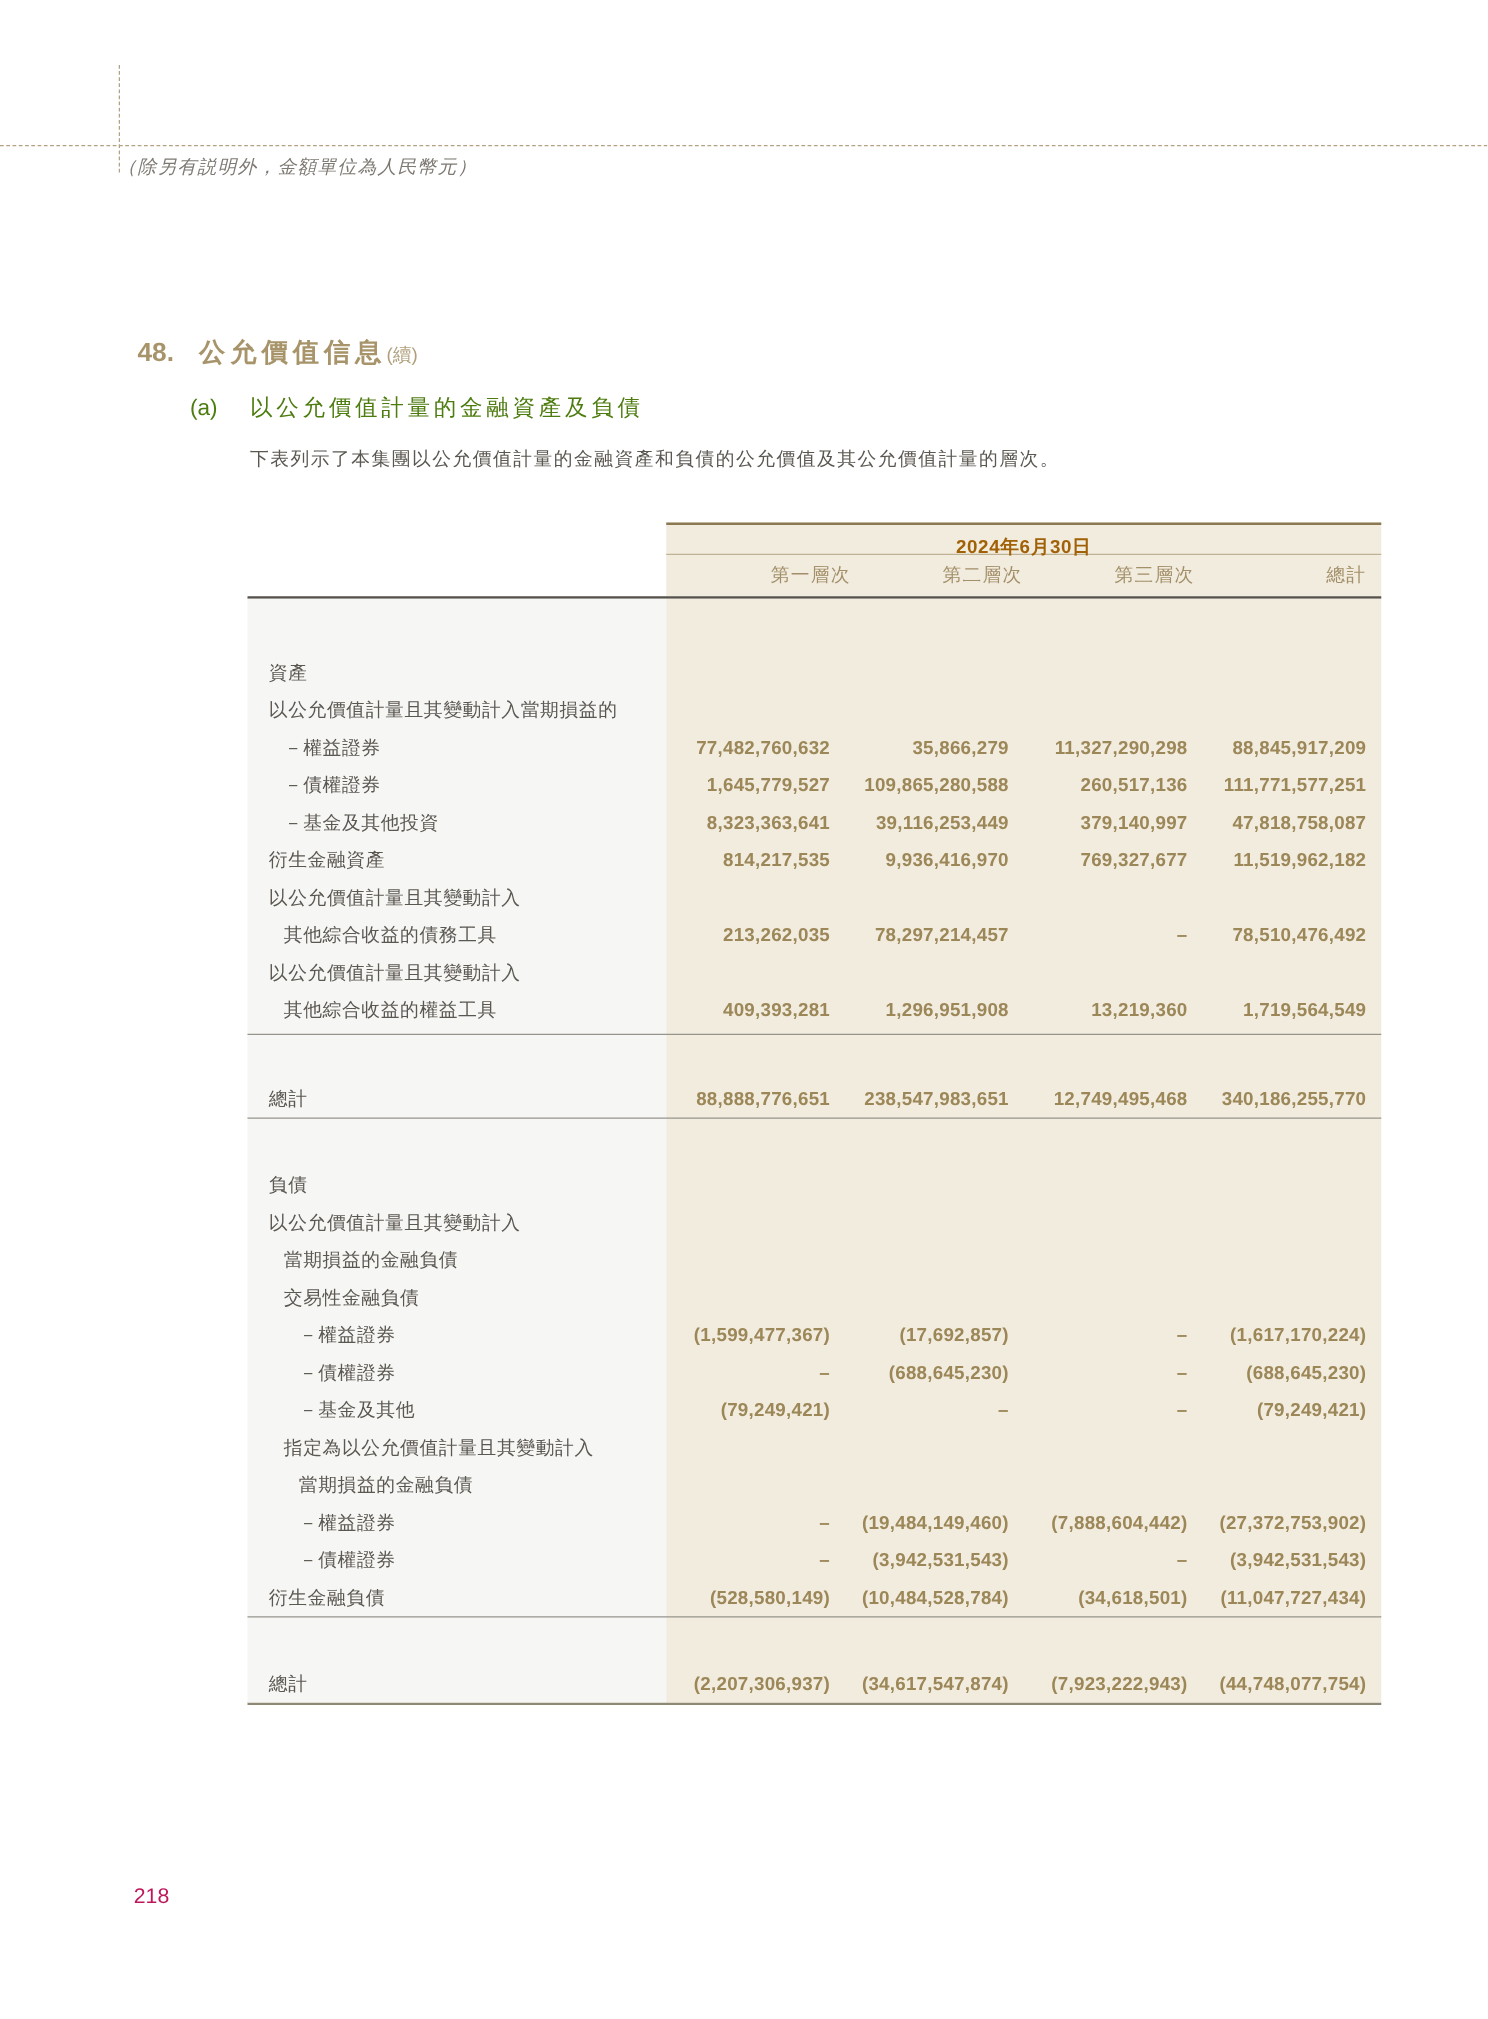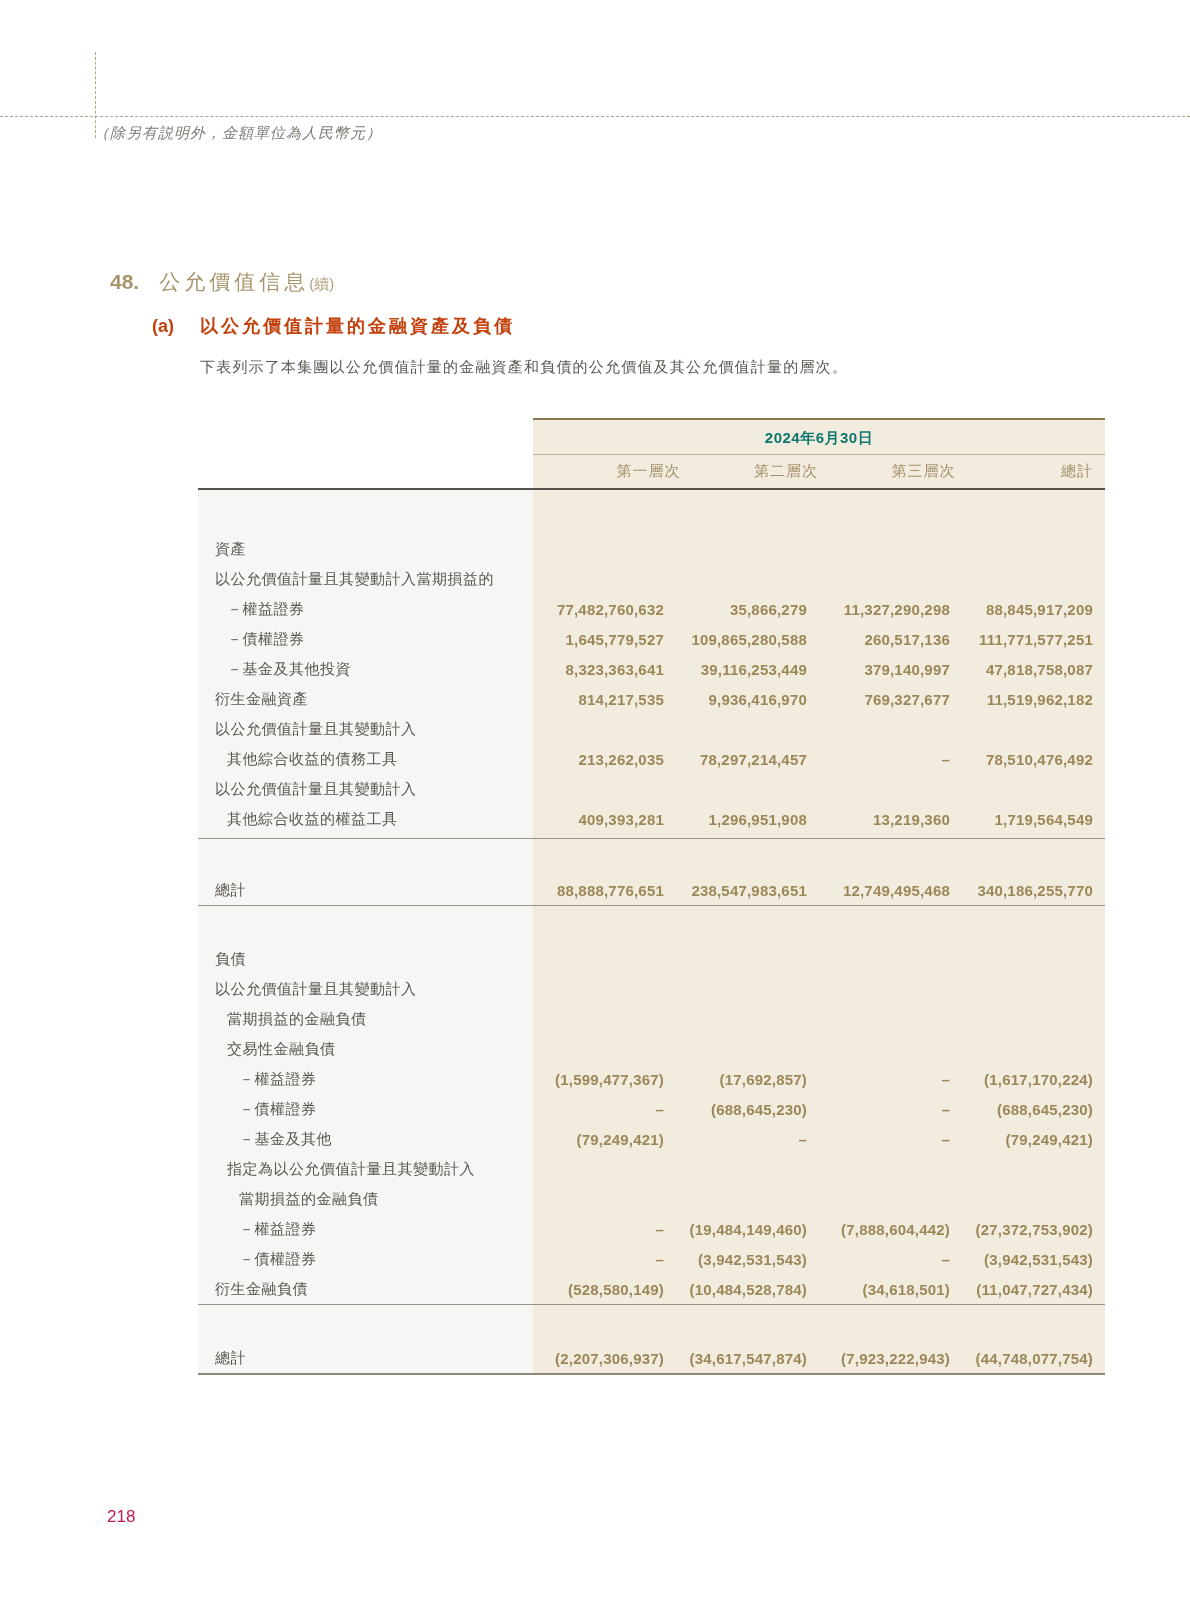--- a/index.html
+++ b/index.html
@@ -43,29 +43,29 @@
   }
 
   
   .sec-head {
     position: absolute;
     left: 110px; top: 268px;
     color: #a8946a;
     font-size: 21px;
   }
   .sec-head .num { font-weight: bold; margin-right: 20px; color: #a8946a; }
-  .sec-head .ttl { font-weight: normal; letter-spacing: 4px; text-align: center; }
+  .sec-head .ttl { font-weight: bold; letter-spacing: 4px; text-align: center; }
   .sec-head .cont { font-weight: normal; font-size: 15px; color: #b1a07c; }
 
   .sub-head {
     position: absolute;
     left: 152px; top: 314px;
-    color: #c2410c;
+    color: #4d7c0f;
     font-size: 18px;
-    font-weight: bold;
+    font-weight: normal;
   }
   .sub-head .lbl { margin-right: 26px; }
   .sub-head .ttl { letter-spacing: 3px; }
 
   .intro {
     position: absolute;
     left: 200px; top: 358px;
     font-size: 15px;
     letter-spacing: 1.2px;
     color: #5b5751;
@@ -78,25 +78,25 @@
     width: 907px;
     font-size: 15px;
   }
   .thead {
     margin-left: 335px;
     width: 572px;
     border-top: 2px solid #8b7952;
     background: #f2ecdf;
   }
   .date-row {
-    height: 35px;
+    height: 24px;
     line-height: 36px;
     text-align: center;
     font-weight: bold;
-    color: #0f766e;
+    color: #a16207;
     border-bottom: 1px solid #c0b294;
     letter-spacing: 0.5px;
   }
   .cols-row { display: flex; height: 33px; align-items: center; padding-left: 22px; }
   .cols-row .col {
     width: 143px;
     text-align: right;
     padding-right: 12px;
     color: #a3906a;
     letter-spacing: 1px;

